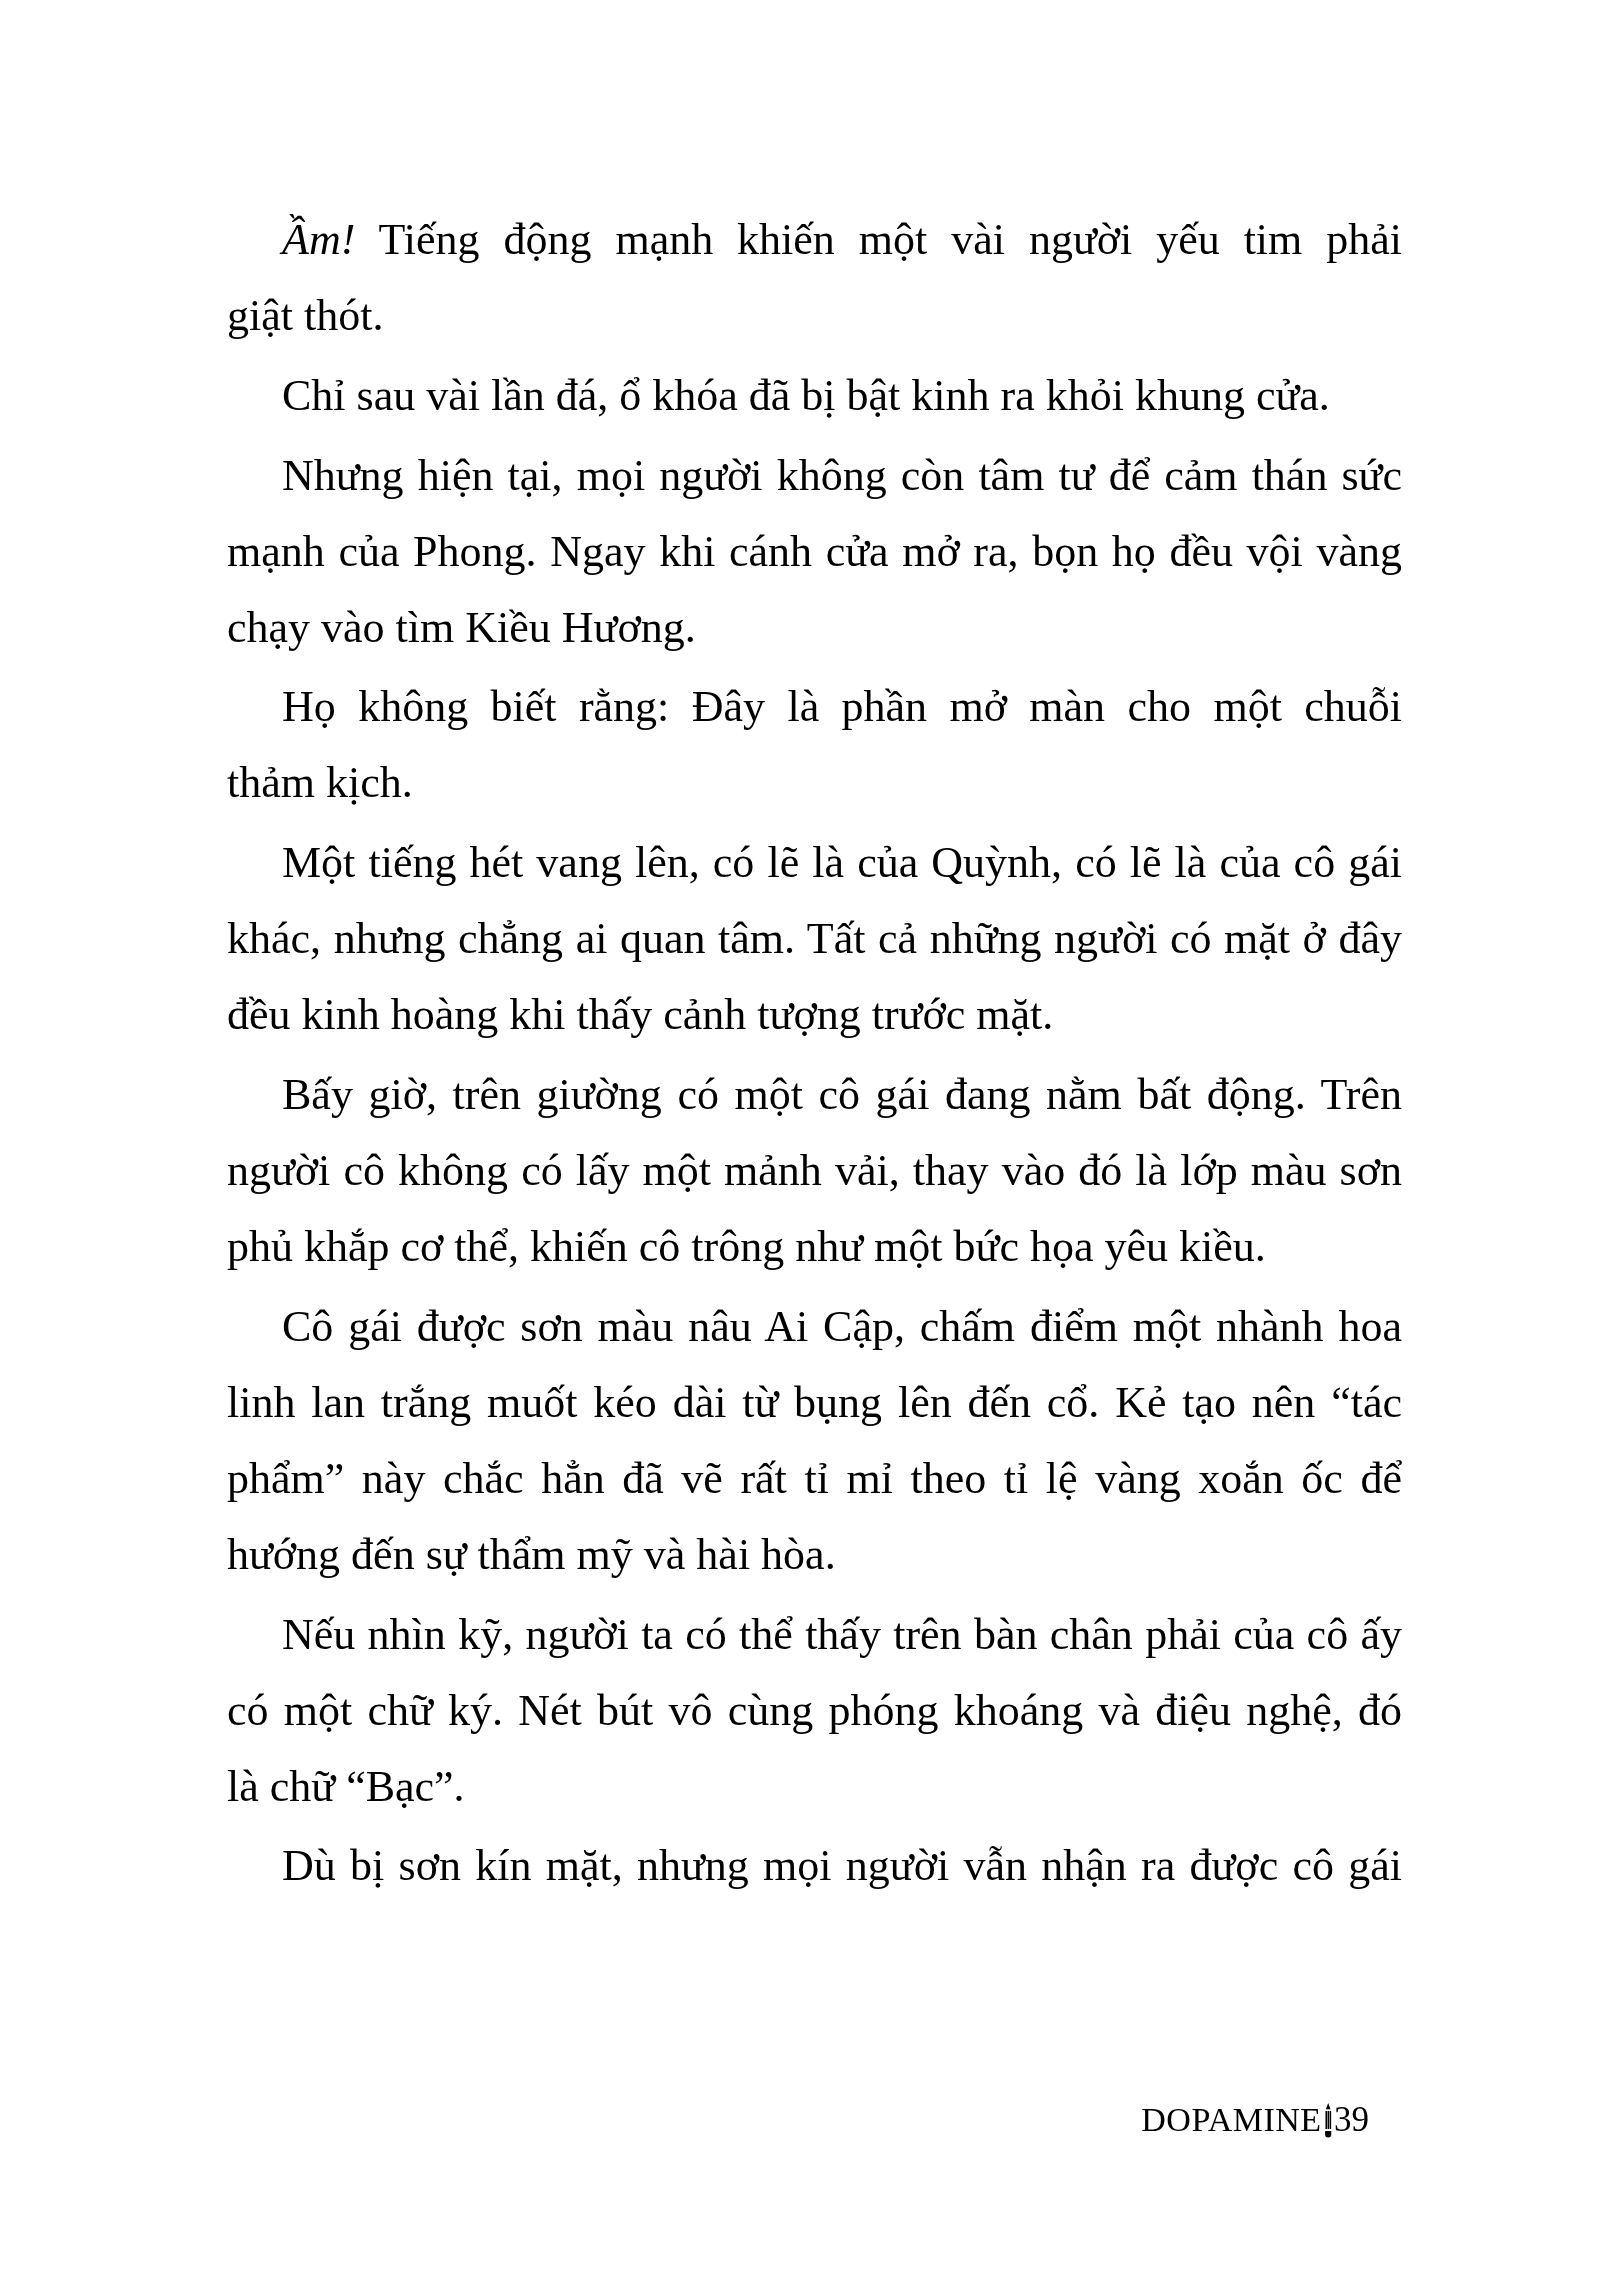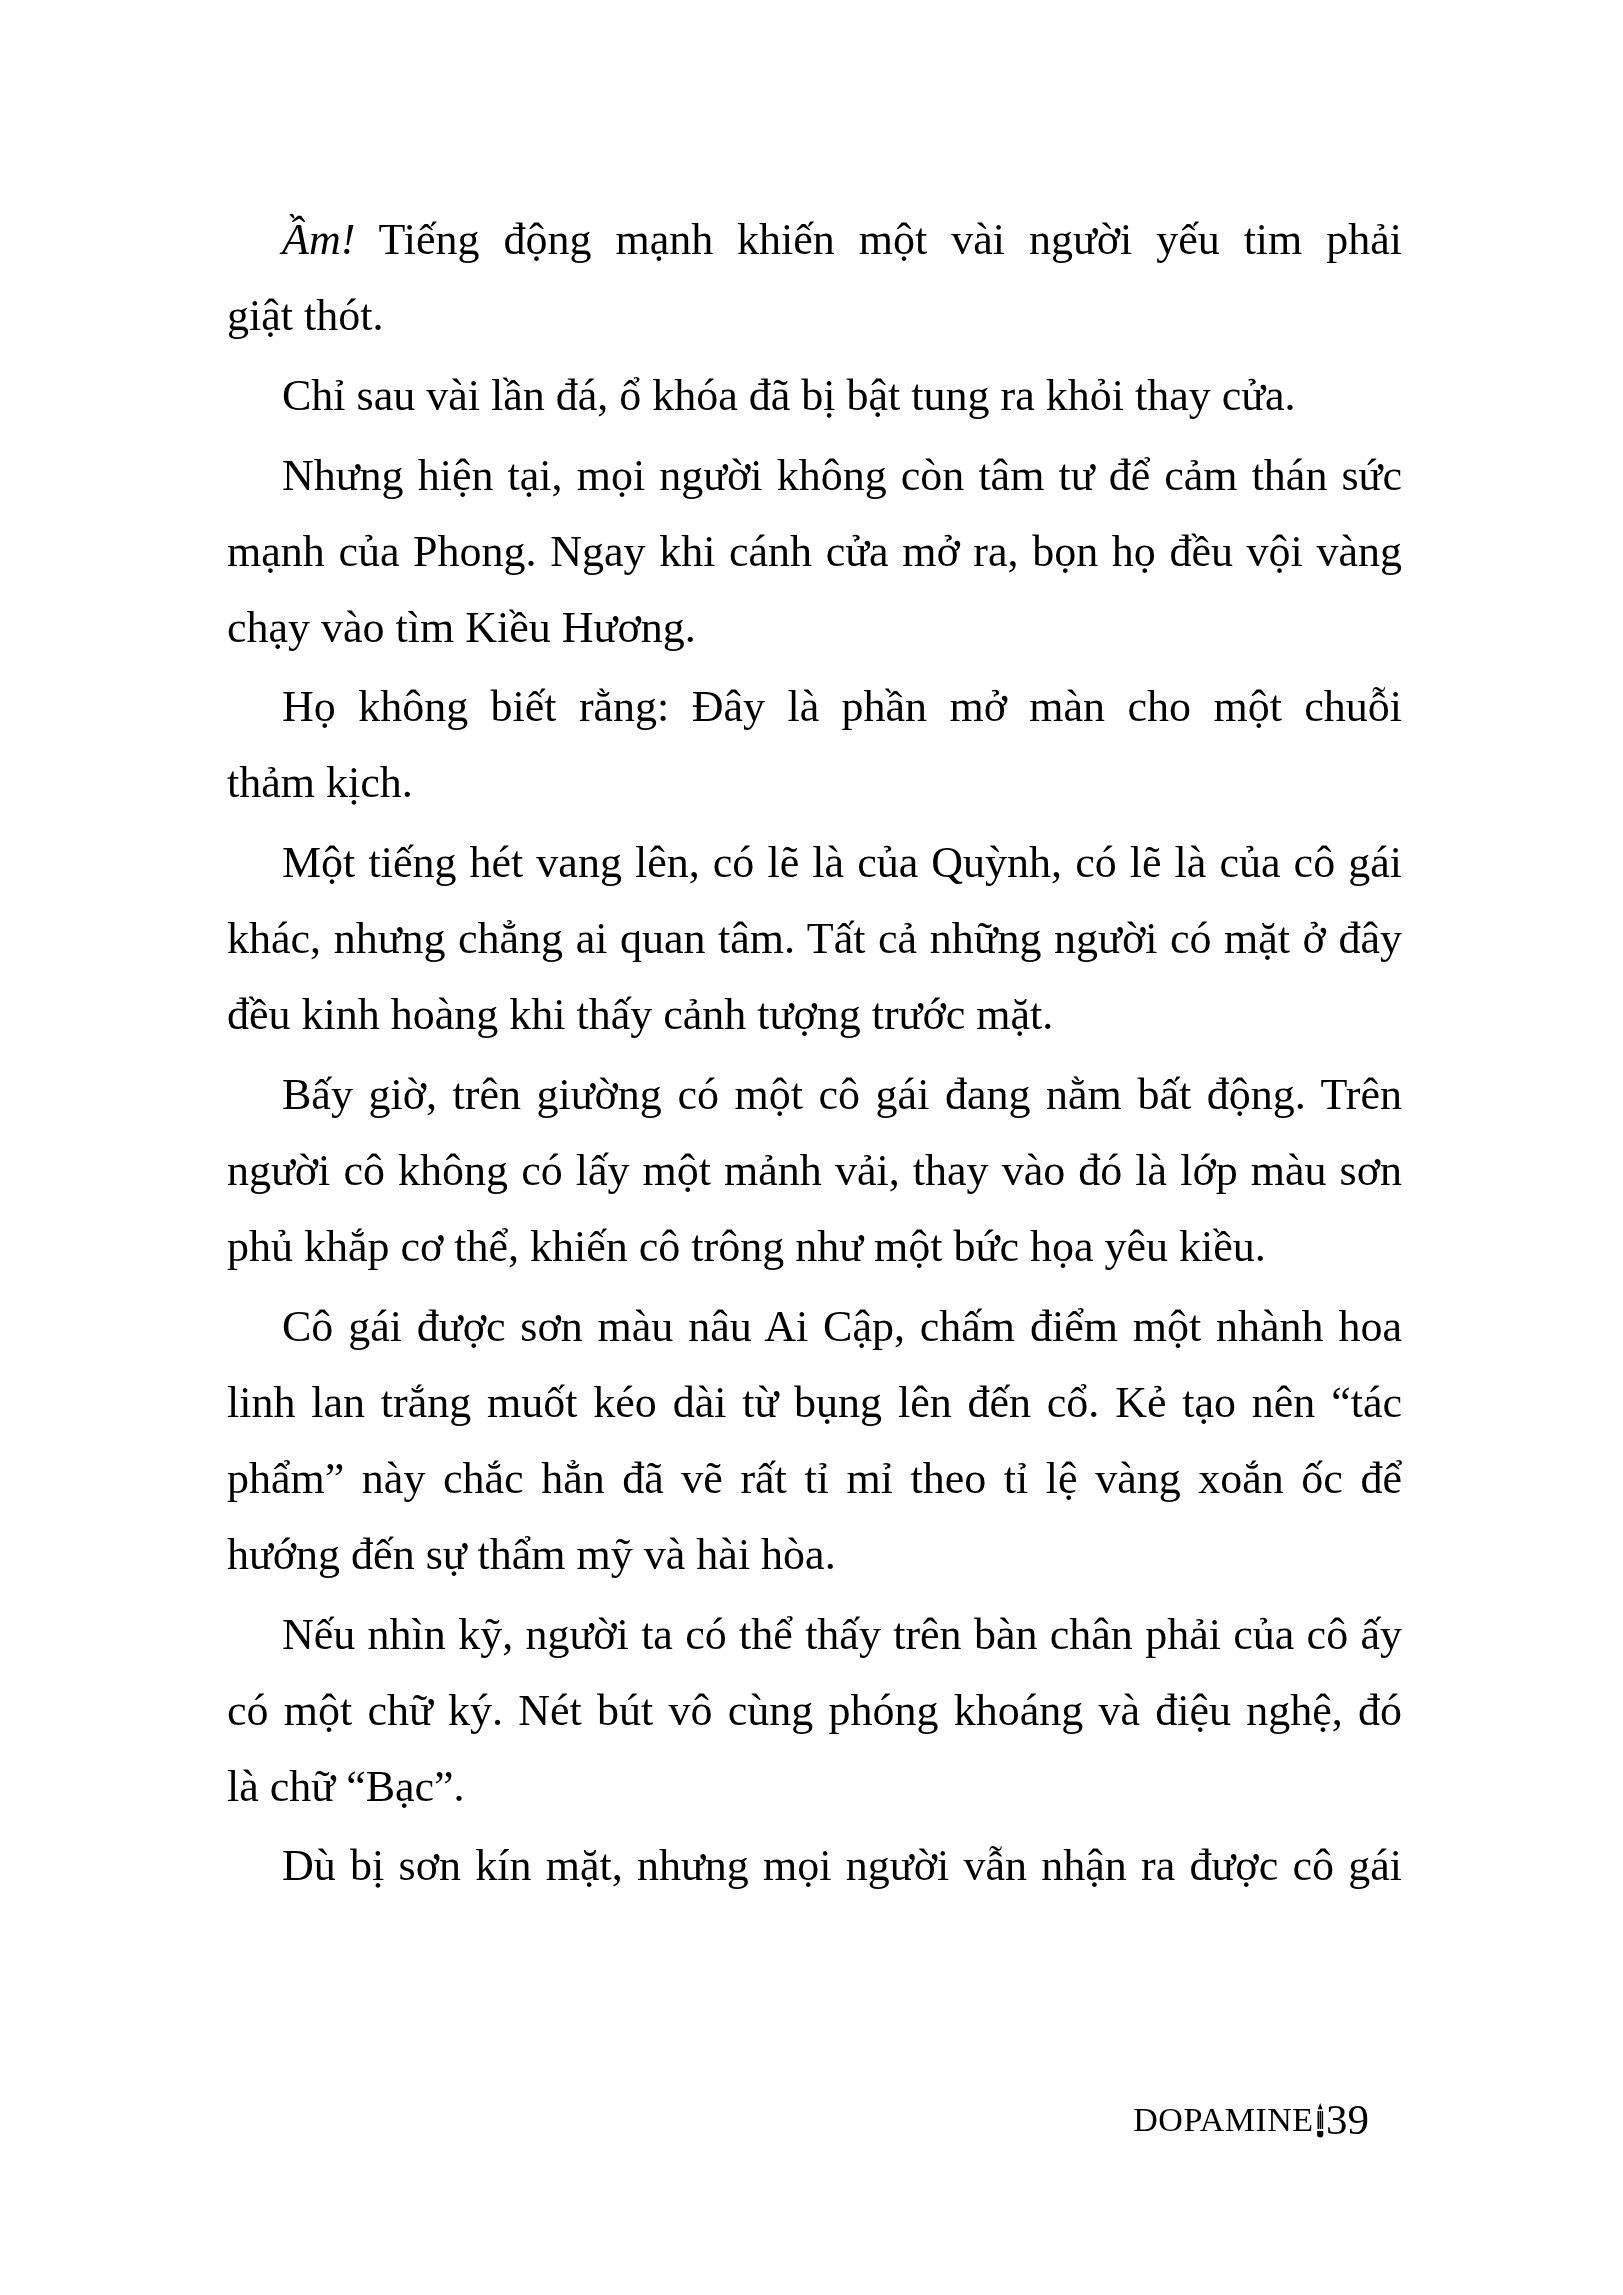--- a/index.html
+++ b/index.html
@@ -37,39 +37,39 @@
     display: flex;
     align-items: center;
     gap: 1px;
   }
   .footer .title {
     font-size: 34px;
     line-height: 38px;
     letter-spacing: 0.5px;
   }
   .footer .num {
-    font-size: 43px;
+    font-size: 35px;
     line-height: 38px;
   }
   .pencil-svg { display: block; }
 </style>
 </head>
 <body>
 
 <div class="page">
 
   <div class="text-block">
 
     <div class="para">
       <div class="line j ind"><span class="italic">Ầm!</span> <span>Tiếng động mạnh khiến một vài người yếu tim phải</span></div>
       <div class="line">giật thót.</div>
     </div>
 
     <div class="para">
-      <div class="line ind">Chỉ sau vài lần đá, ổ khóa đã bị bật tung ra khỏi thay cửa.</div>
+      <div class="line ind">Chỉ sau vài lần đá, ổ khóa đã bị bật kinh ra khỏi khung cửa.</div>
     </div>
 
     <div class="para">
       <div class="line j ind">Nhưng hiện tại, mọi người không còn tâm tư để cảm thán sức</div>
       <div class="line j">mạnh của Phong. Ngay khi cánh cửa mở ra, bọn họ đều vội vàng</div>
       <div class="line">chạy vào tìm Kiều Hương.</div>
     </div>
 
     <div class="para">
       <div class="line j ind">Họ không biết rằng: Đây là phần mở màn cho một chuỗi</div>

